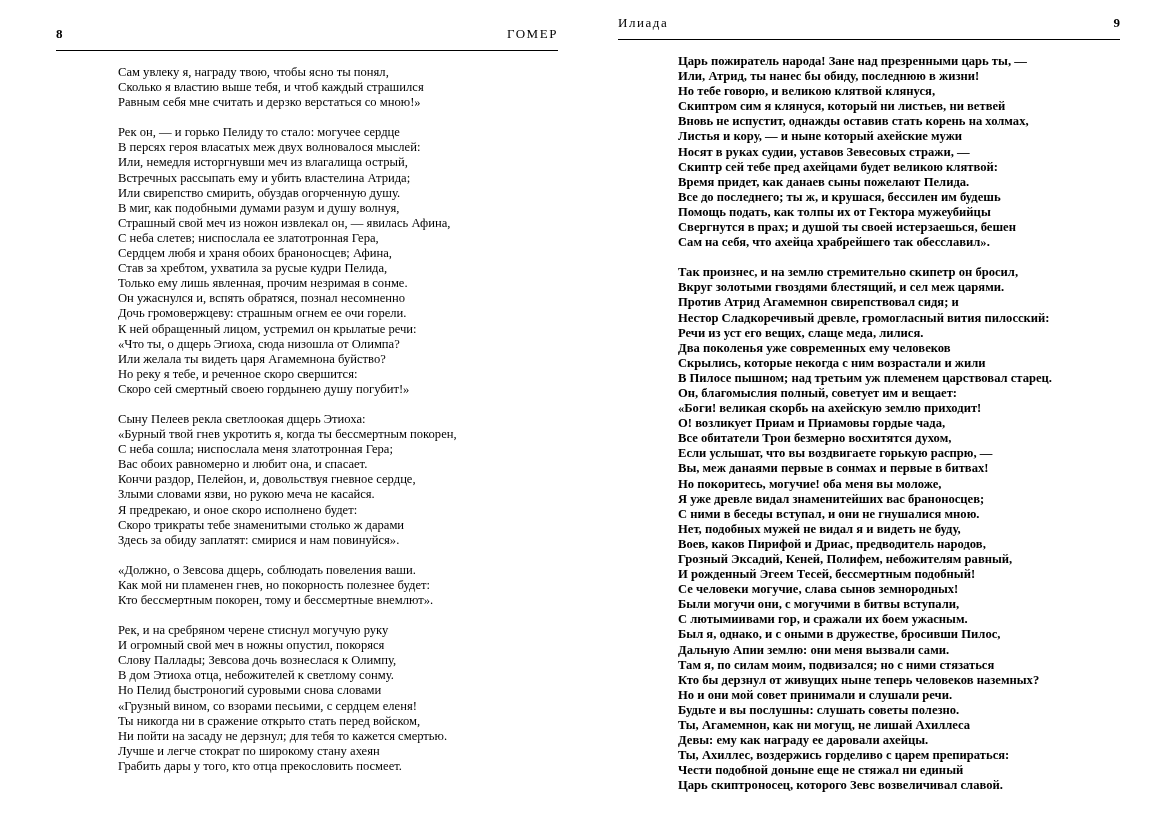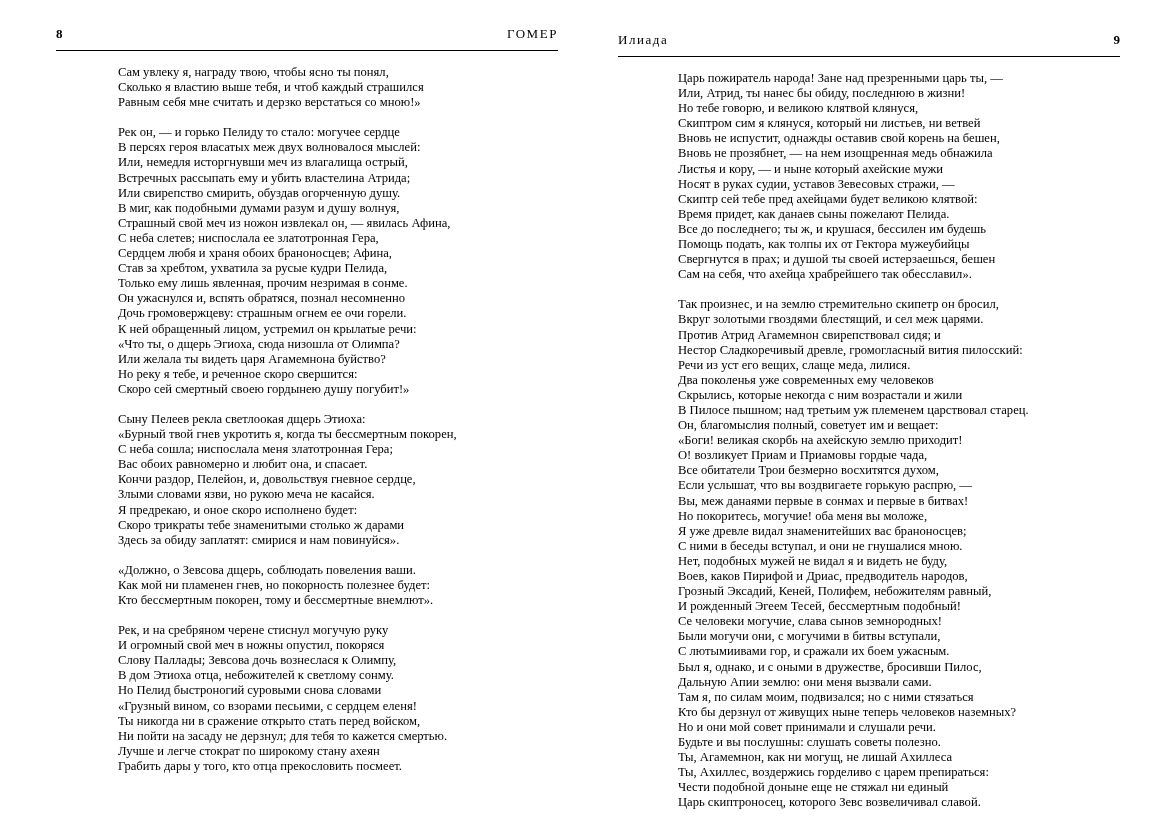--- a/index.html
+++ b/index.html
@@ -25,21 +25,21 @@
     box-sizing: border-box;
     height: 833px;
     background: #ffffff;
   }
   .page-left {
     width: 588px;
     padding: 26px 30px 20px 56px;
   }
   .page-right {
     width: 588px;
-    padding: 32px 56px 20px 30px;
+    padding: 15px 56px 20px 30px;
   }
   .gutter {
     position: absolute;
     left: 588px;
     top: 0;
     width: 1px;
     height: 833px;
     background: #d8d8d8;
   }
   .runhead {
@@ -70,21 +70,21 @@
     border-bottom: 1.4px solid #000;
     margin-top: 2px;
   }
   .rule-left { margin-left: 0; margin-right: 0; }
   .textblock {
     margin-top: 14px;
     font-size: 12.6px;
     line-height: 15.1px;
   }
   .page-left .textblock { padding-left: 62px; }
-  .page-right .textblock { padding-left: 60px; }
+  .page-right .textblock { padding-left: 60px; font-weight: bold; }
   .stanza {
     margin: 0 0 15px 0;
   }
   .stanza:last-child { margin-bottom: 8px; }
   .line {
     white-space: pre;
     font-size: 12.6px;
     line-height: 15.1px;
   }
 </style>
@@ -163,22 +163,21 @@
       <span class="runtitle">Илиада</span>
       <span class="folio">9</span>
     </div>
     <div class="rule"></div>
     <div class="textblock">
       <div class="stanza">
         <div class="line">Царь пожиратель народа! Зане над презренными царь ты, —</div>
         <div class="line">Или, Атрид, ты нанес бы обиду, последнюю в жизни!</div>
         <div class="line">Но тебе говорю, и великою клятвой клянуся,</div>
         <div class="line">Скиптром сим я клянуся, который ни листьев, ни ветвей</div>
-        <div class="line">Вновь не испустит, однажды оставив свой корень на бешен,</div>
-        <div class="line">Вновь не прозябнет, — на нем изощренная медь обнажила</div>
+        <div class="line">Вновь не испустит, однажды оставив стать корень на холмах,</div>
         <div class="line">Листья и кору, — и ныне который ахейские мужи</div>
         <div class="line">Носят в руках судии, уставов Зевесовых стражи, —</div>
         <div class="line">Скиптр сей тебе пред ахейцами будет великою клятвой:</div>
         <div class="line">Время придет, как данаев сыны пожелают Пелида.</div>
         <div class="line">Все до последнего; ты ж, и крушася, бессилен им будешь</div>
         <div class="line">Помощь подать, как толпы их от Гектора мужеубийцы</div>
         <div class="line">Свергнутся в прах; и душой ты своей истерзаешься, бешен</div>
         <div class="line">Сам на себя, что ахейца храбрейшего так обесславил».</div>
       </div>
       <div class="stanza">
@@ -206,20 +205,21 @@
         <div class="line">Се человеки могучие, слава сынов земнородных!</div>
         <div class="line">Были могучи они, с могучими в битвы вступали,</div>
         <div class="line">С лютымиивами гор, и сражали их боем ужасным.</div>
         <div class="line">Был я, однако, и с оными в дружестве, бросивши Пилос,</div>
         <div class="line">Дальную Апии землю: они меня вызвали сами.</div>
         <div class="line">Там я, по силам моим, подвизался; но с ними стязаться</div>
         <div class="line">Кто бы дерзнул от живущих ныне теперь человеков наземных?</div>
         <div class="line">Но и они мой совет принимали и слушали речи.</div>
         <div class="line">Будьте и вы послушны: слушать советы полезно.</div>
         <div class="line">Ты, Агамемнон, как ни могущ, не лишай Ахиллеса</div>
+        <div class="line">Девы: ему как награду ее даровали ахейцы.</div>
         <div class="line">Ты, Ахиллес, воздержись горделиво с царем препираться:</div>
         <div class="line">Чести подобной доныне еще не стяжал ни единый</div>
         <div class="line">Царь скиптроносец, которого Зевс возвеличивал славой.</div>
       </div>
     </div>
   </div>
 
 </div>
 
 </body></html>

